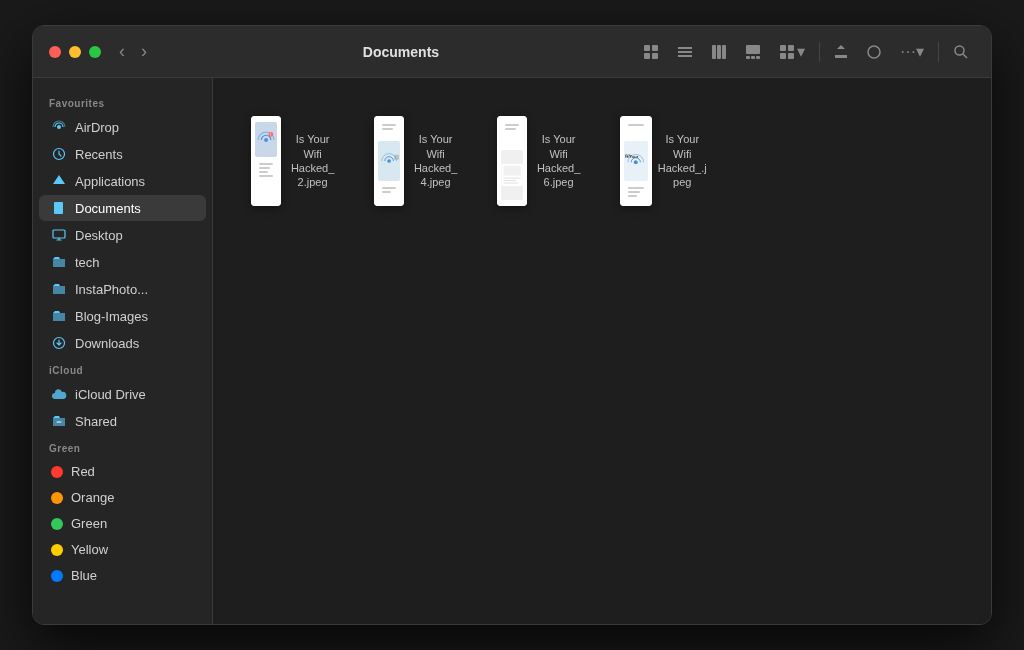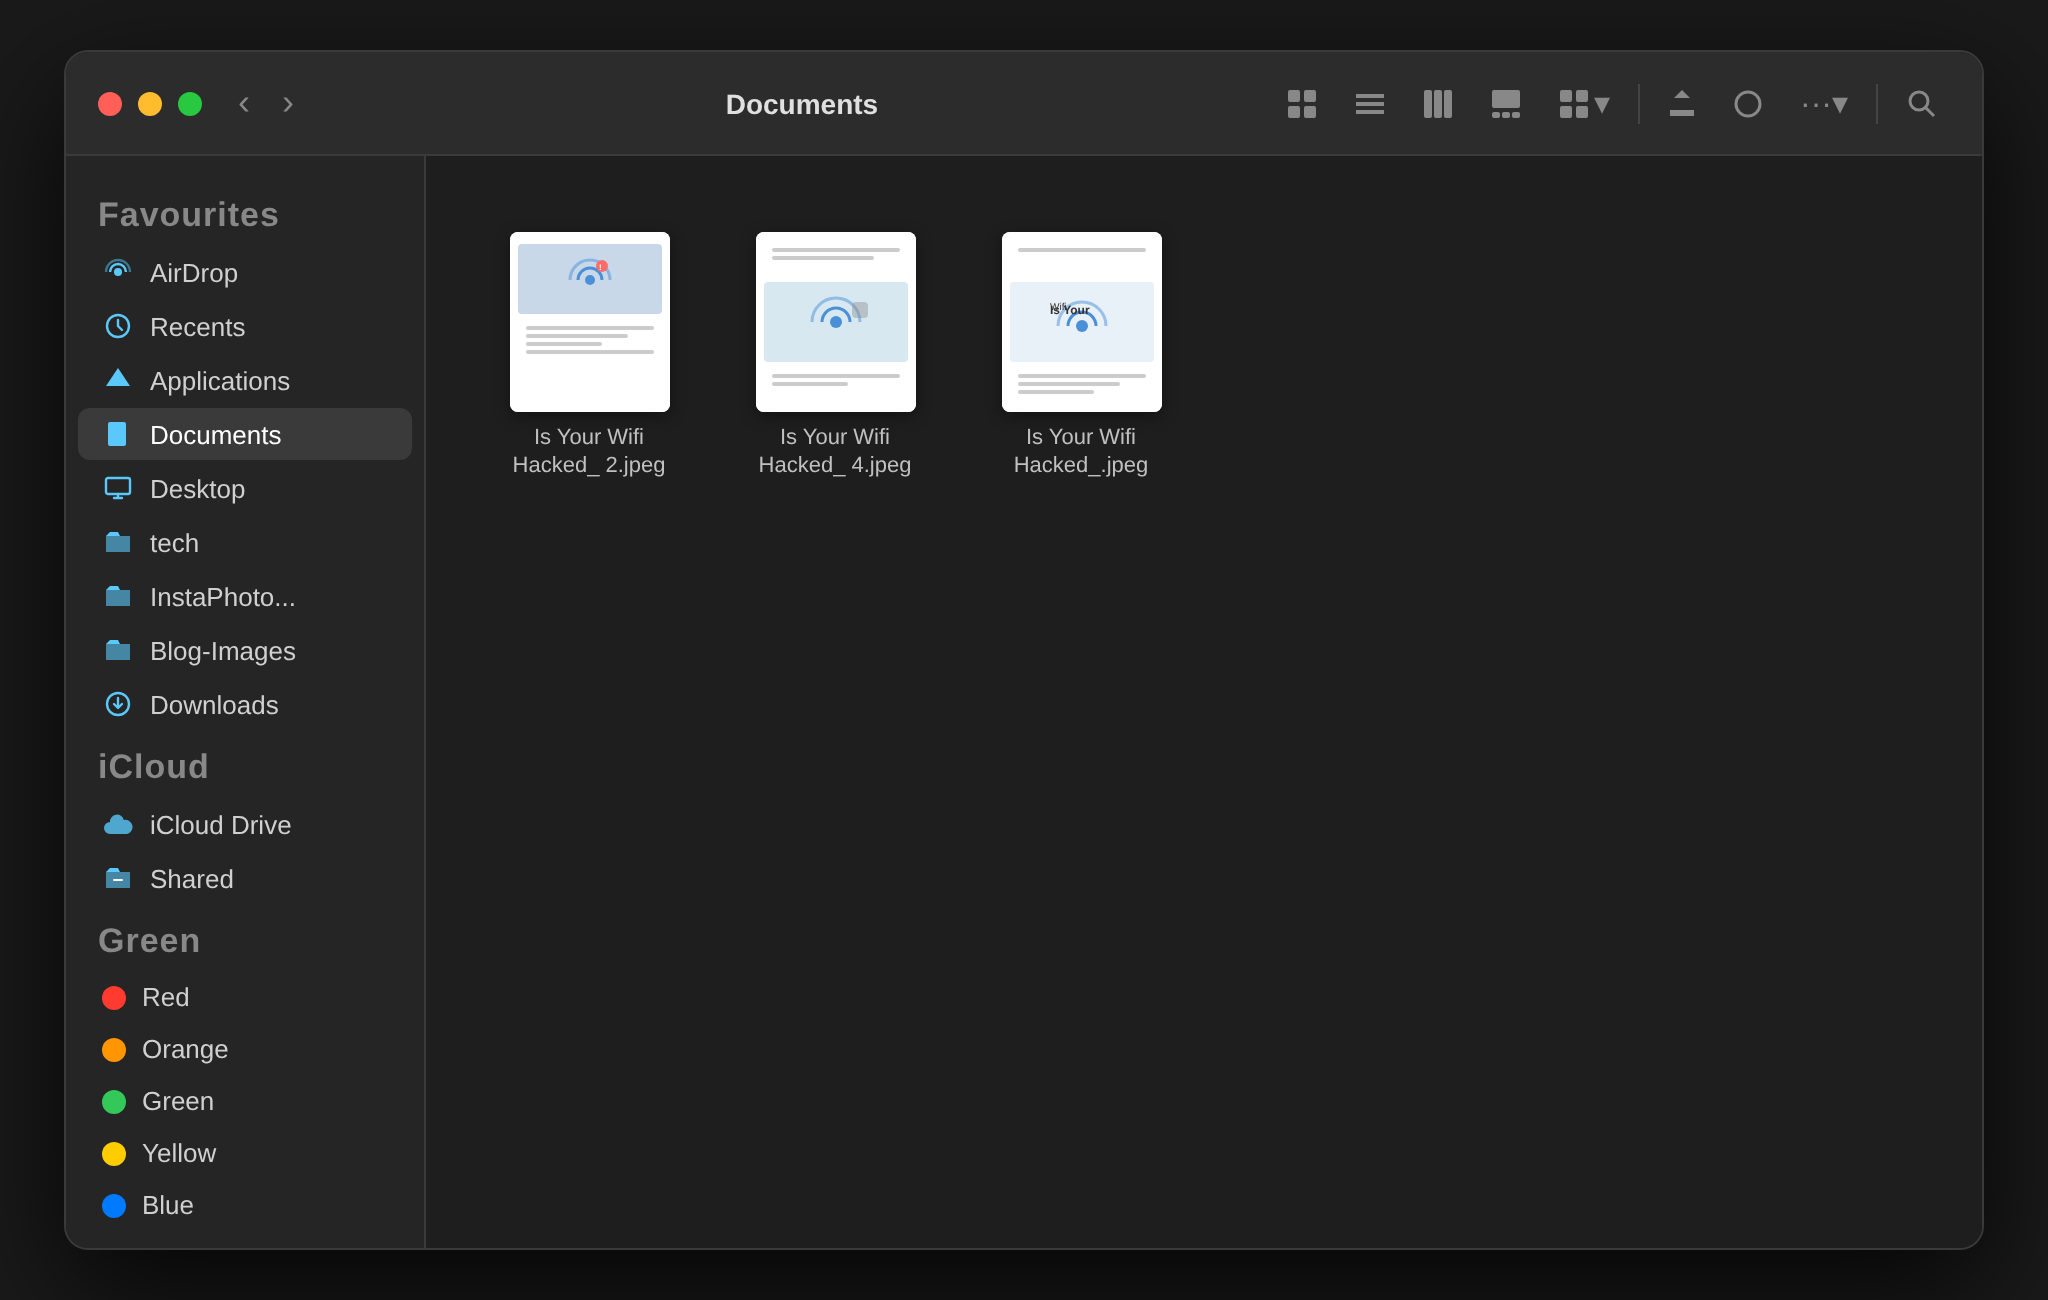--- a/index.html
+++ b/index.html
@@ -99,21 +99,21 @@
       background: #252525;
       border-right: 1px solid #3a3a3a;
       overflow-y: auto;
       flex-shrink: 0;
       padding: 12px 0;
     }
     .sidebar::-webkit-scrollbar { width: 4px; }
     .sidebar::-webkit-scrollbar-thumb { background: #555; border-radius: 2px; }
     .sidebar-section-label {
       color: #888;
-      font-size: 17px;
+      font-size: 10px;
       font-weight: 600;
       padding: 8px 16px 4px;
       letter-spacing: 0.5px;
     }
     .sidebar-item {
       display: flex;
       align-items: center;
       padding: 5px 12px;
       cursor: pointer;
       border-radius: 6px;
@@ -147,21 +147,21 @@
     .main-content::-webkit-scrollbar { width: 6px; }
     .main-content::-webkit-scrollbar-thumb { background: #555; border-radius: 3px; }
     .files-grid {
       display: grid;
       grid-template-columns: repeat(auto-fill, minmax(100px, 1fr));
       gap: 20px;
       padding: 10px;
     }
     .file-item {
       display: flex;
-      flex-direction: column;
+      flex-direction: row;
       align-items: center;
       gap: 6px;
       cursor: pointer;
       padding: 8px;
       border-radius: 8px;
     }
     .file-thumbnail {
       width: 80px;
       height: 90px;
       background: #f0f0f0;
@@ -483,20 +483,41 @@
                 <div class="doc-line full"></div>
                 <div class="doc-line short"></div>
               </div>
             </div>
           </div>
           <div class="file-name">Is Your Wifi
 Hacked_ 4.jpeg</div>
         </div>
 
 
+        <div class="file-item">
+          <div class="file-thumbnail">
+            <div class="file-thumbnail-inner">
+              <div class="doc-lines">
+                <div class="doc-line full"></div>
+                <div class="doc-line medium"></div>
+              </div>
+              <div class="doc-image-area" style="background:#f0f0f0; height:50px;">
+                <svg width="36" height="38" viewBox="0 0 36 38" fill="none">
+                  <rect x="1" y="1" width="34" height="36" fill="white"></rect>
+                  <rect x="4" y="4" width="28" height="16" fill="#f0f0f0"></rect>
+                  <line x1="4" y1="24" x2="32" y2="24" stroke="#ccc" stroke-width="1"></line>
+                  <line x1="4" y1="28" x2="24" y2="28" stroke="#ccc" stroke-width="1"></line>
+                  <line x1="4" y1="32" x2="28" y2="32" stroke="#ccc" stroke-width="1"></line>
+                </svg>
+              </div>
+            </div>
+          </div>
+          <div class="file-name">Is Your Wifi
+Hacked_ 6.jpeg</div>
+        </div>
 
         <div class="file-item">
           <div class="file-thumbnail">
             <div class="file-thumbnail-inner">
               <div class="doc-lines">
                 <div class="doc-line full"></div>
               </div>
               <div class="doc-image-area" style="background:#e8f0f8; height:40px;">
                 <svg width="36" height="28" viewBox="0 0 36 28" fill="none">
                   <circle cx="18" cy="16" r="3" fill="#4a90d9"></circle>

